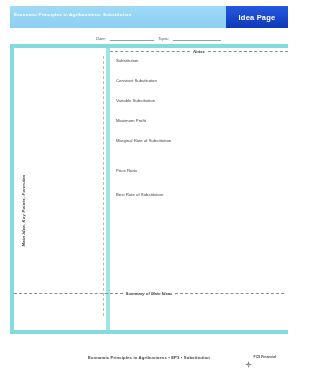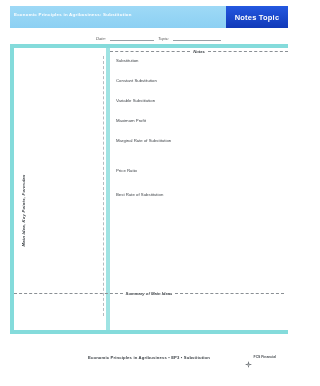--- a/index.html
+++ b/index.html
@@ -77,21 +77,21 @@
              line-height:5px;}
 </style>
 </head>
 <body>
 
 <div class="page">
 
   <div class="header-bar"></div>
   <div class="header-title">Economic Principles in Agribusiness:  Substitution</div>
   <div class="notes-badge">
-    <span>Notes Topic</span>
+    <span>Idea Page</span>
   </div>
 
   <div class="datetopic">
     <span class="dt-label">Date:</span>
     <span class="dt-rule d"></span>
     <span class="dt-label">Topic:</span>
     <span class="dt-rule t"></span>
   </div>
 
   <div class="frame-top"></div>

